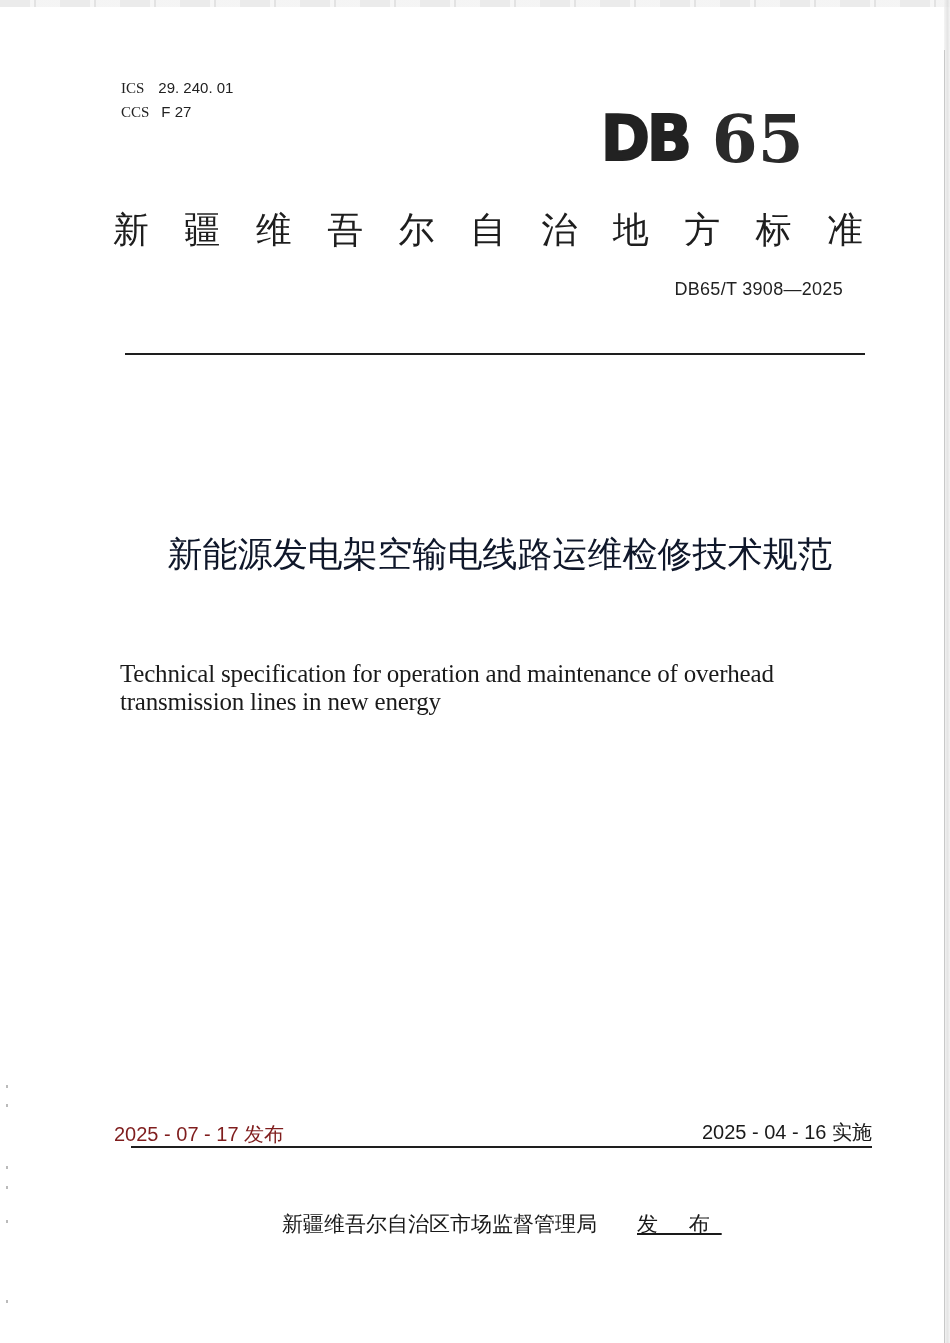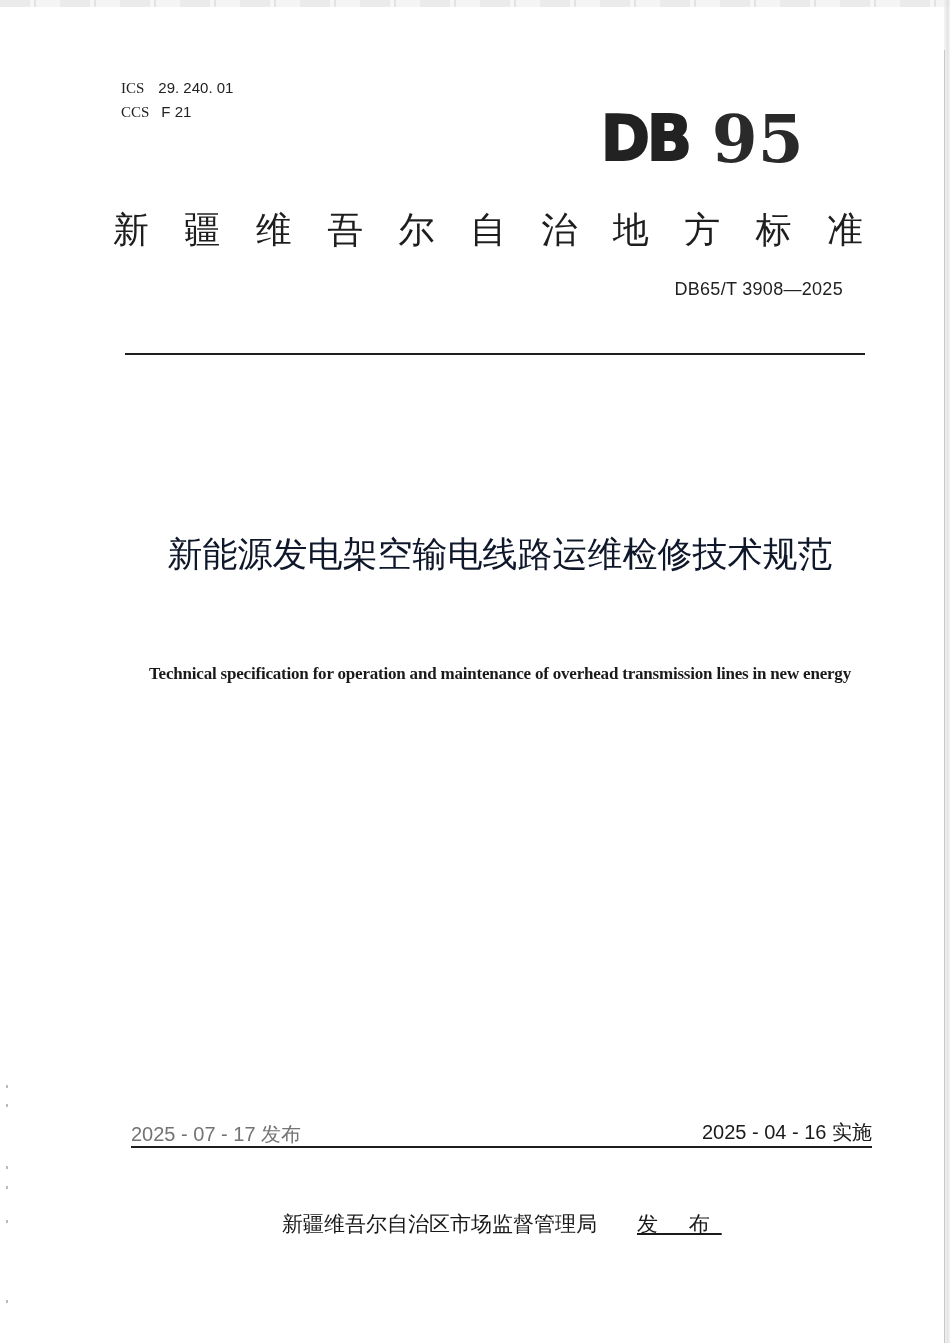--- a/index.html
+++ b/index.html
@@ -53,27 +53,27 @@
     .rule {
       position: absolute; background: #1e1e1e;
     }
     .rule.top { left: 125px; top: 353px; width: 740px; height: 2px; }
     .rule.bottom { left: 131px; top: 1146px; width: 741px; height: 2px; }
     .title-cn {
       position: absolute; left: 120px; top: 530px; width: 760px; text-align: center;
       font-size: 35px; line-height: 48px; color: #0f172a;
     }
     .title-en {
-      position: absolute; left: 120px; top: 660px; width: 760px; text-align: center;
-      font-family: "Liberation Serif", "DejaVu Serif", serif; font-weight: bold;
-      font-size: 17px; line-height: 28px; color: #1a1a1a; letter-spacing: -0.2px;
+      position: absolute; left: 120px; top: 660px; width: 760px; 
+      font-family: "Liberation Serif", "DejaVu Serif", serif; font-weight: normal;
+      font-size: 25px; line-height: 28px; color: #1a1a1a; letter-spacing: -0.2px;
     }
     .date-issue {
-      position: absolute; left: 131px; top: 1121px;
-      font-family: "Liberation Sans", sans-serif; font-size: 20px; color: #737373;
+      position: absolute; left: 114px; top: 1121px;
+      font-family: "Liberation Sans", sans-serif; font-size: 20px; color: #7f1d1d;
     }
     .date-effective {
       position: absolute; right: 78px; top: 1119px;
       font-family: "Liberation Sans", sans-serif; font-size: 20px; color: #1a1a1a;
     }
     .issuer {
       position: absolute; left: 282px; top: 1210px;
       font-size: 21px; color: #1a1a1a; display: flex; gap: 40px;
     }
     .issuer .issue-word { letter-spacing: 12px; text-decoration: underline; }
@@ -91,27 +91,27 @@
 <div class="speck" style="top:1166px"></div>
 <div class="speck" style="top:1186px"></div>
 <div class="speck" style="top:1220px"></div>
 <div class="speck" style="top:1300px"></div>
 
 <div class="classification">
   <div class="row ics">
     <span>ICS</span><span class="code">29. 240. 01</span>
   </div>
   <div class="row ccs">
-    <span>CCS</span><span class="code">F 21</span>
+    <span>CCS</span><span class="code">F 27</span>
   </div>
 </div>
 
 <div class="db-logo">
   <span class="db">DB</span>
-  <span class="num">95</span>
+  <span class="num">65</span>
 </div>
 
 <div class="std-category">
   <span>新</span>
   <span>疆</span>
   <span>维</span>
   <span>吾</span>
   <span>尔</span>
   <span>自</span>
   <span>治</span>

